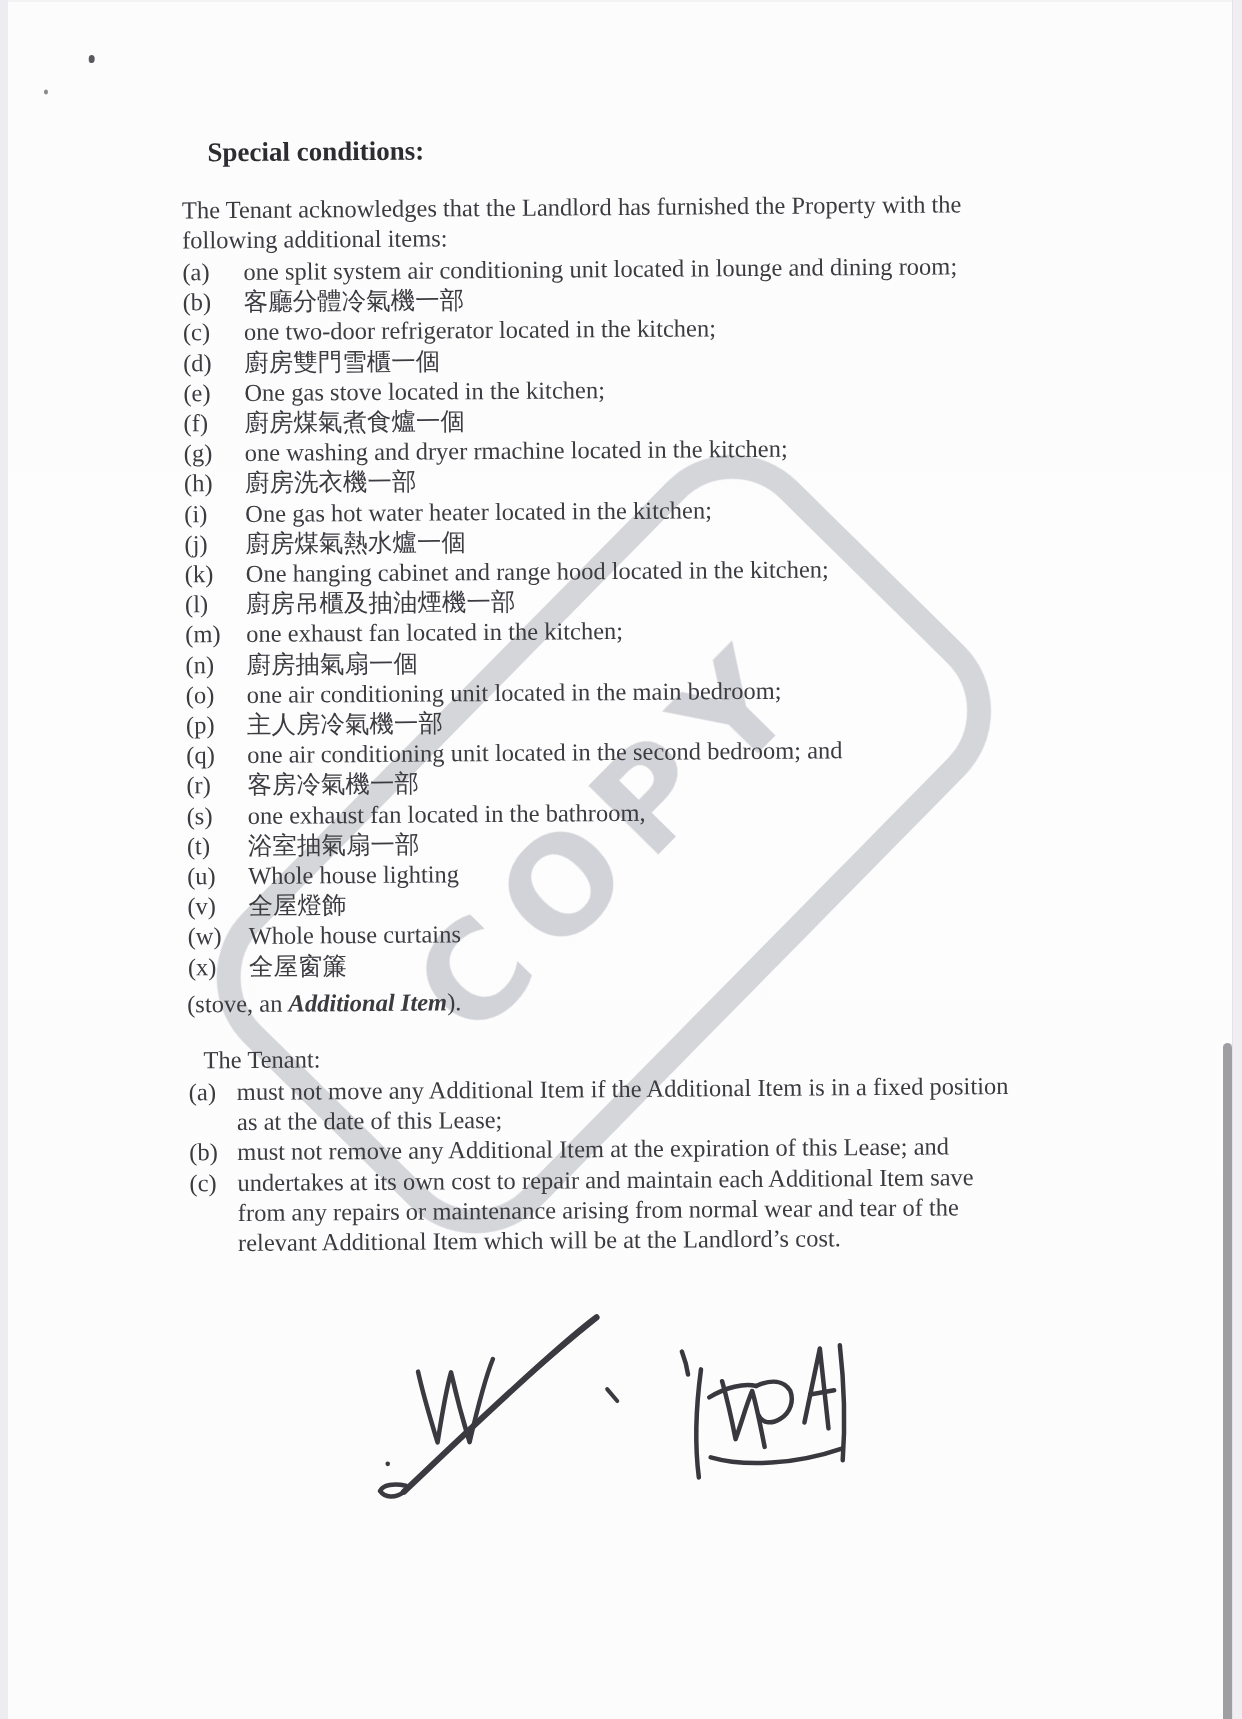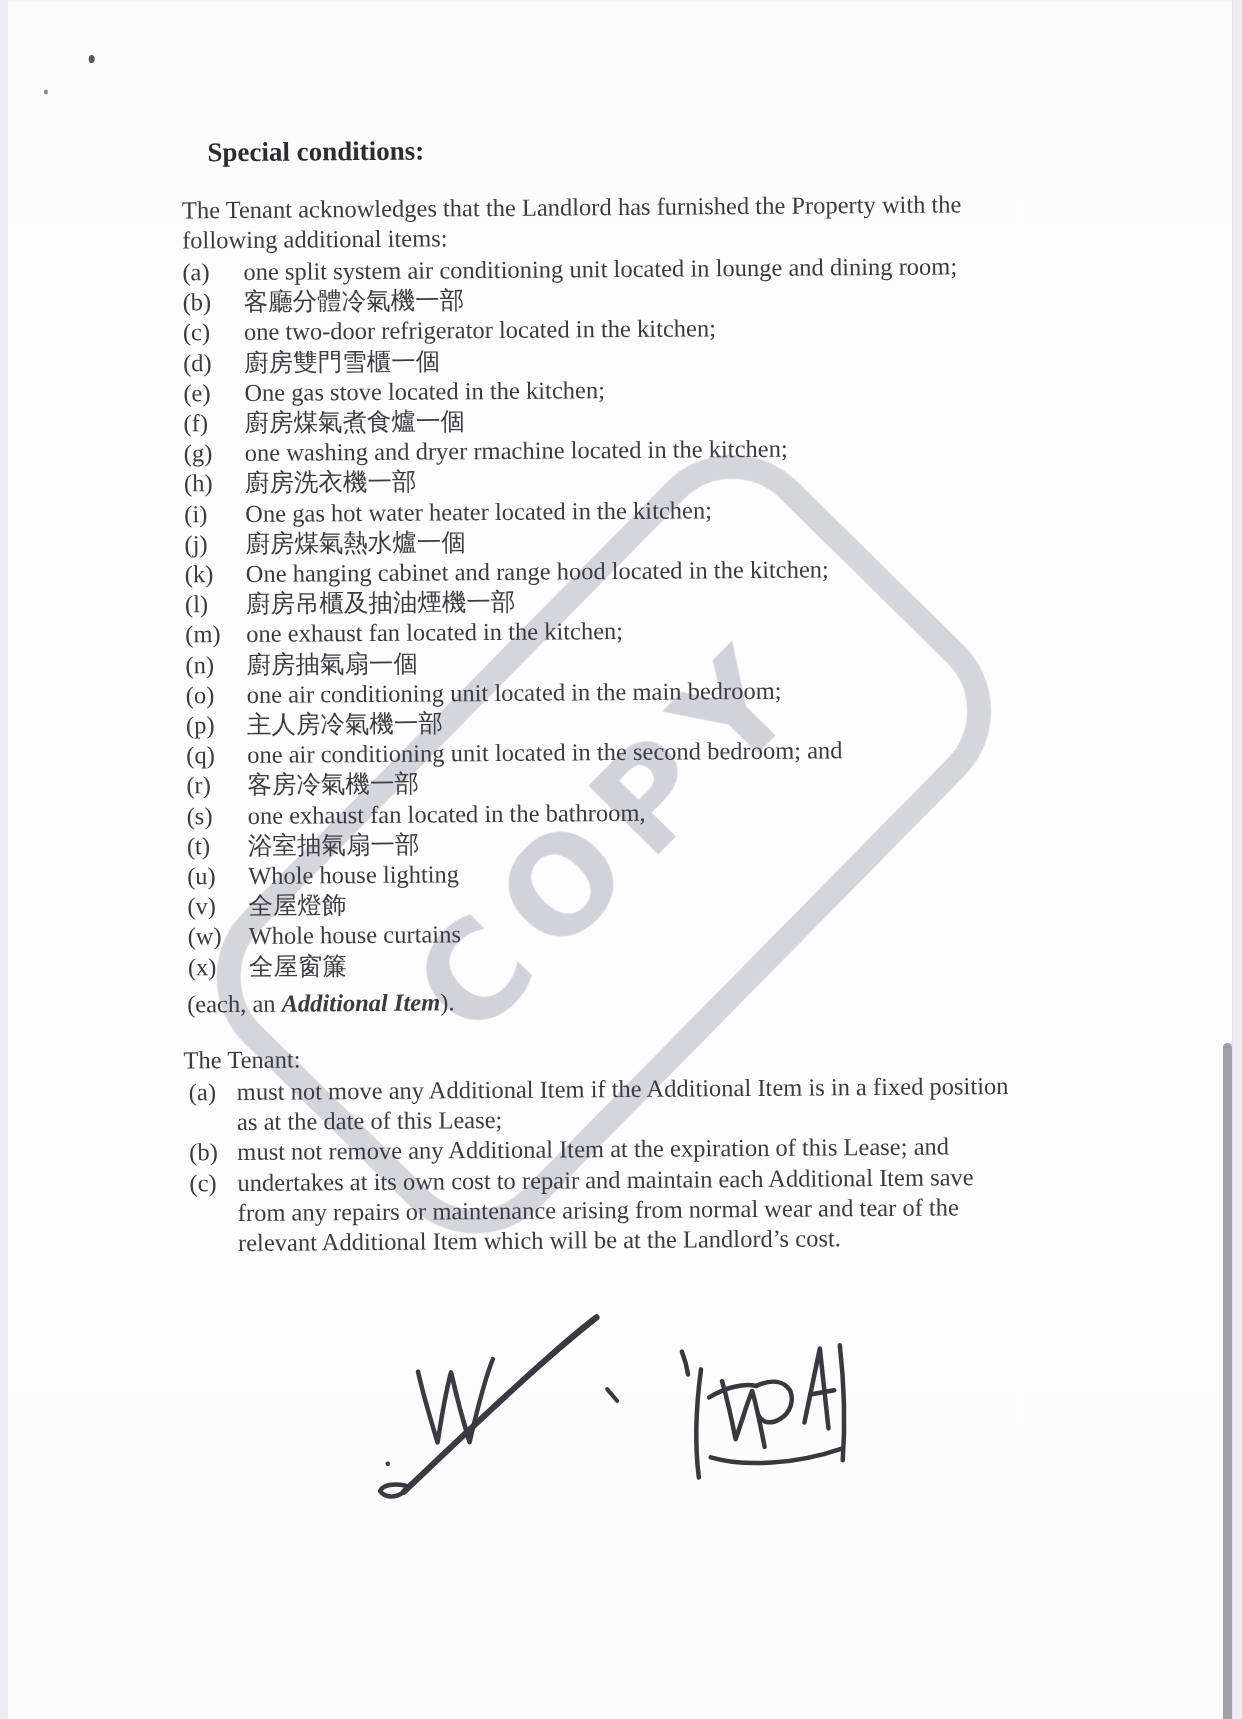--- a/index.html
+++ b/index.html
@@ -24,21 +24,21 @@
   .content{position:absolute;inset:0;z-index:2;color:#3b3b40;font-size:24.5px;}
   .title{position:absolute;left:213px;top:134px;font-size:27px;font-weight:bold;color:#2c2c31;}
   .intro{position:absolute;left:187px;top:192px;line-height:30.4px;width:800px;}
   .list{position:absolute;left:187px;width:920px;}
   .list .row{display:flex;line-height:30.2px;}
   .list .lab{width:61px;flex:0 0 61px;}
   .list .txt{flex:1;}
   .list1{top:254px;}
   .eachnote{position:absolute;left:186px;top:986px;line-height:30px;}
   .eachnote .term{font-weight:bold;font-style:italic;}
-  .tenant-head{position:absolute;left:182px;top:1042px;line-height:30px;}
+  .tenant-head{position:absolute;left:202px;top:1042px;line-height:30px;}
   .list2{top:1074px;}
   .list2 .lab{width:48px;flex:0 0 48px;}
   .speck{position:absolute;border-radius:50%;background:#59595e;}
   .scrollbar{position:absolute;left:1223px;top:1043px;width:9px;height:676px;
     background:#9e9ea3;border-radius:5px 5px 0 0;z-index:6;}
   svg.sig{position:absolute;left:0;top:0;z-index:3;pointer-events:none;}
 </style>
 </head>
 <body>
 
@@ -152,21 +152,21 @@
             <span class="lab">(w)</span>
             <span class="txt">Whole house curtains</span>
           </div>
         <div class="row">
             <span class="lab">(x)</span>
             <span class="txt">全屋窗簾</span>
           </div>
       </div>
 
       <div class="eachnote">
-        <span>(each, an </span><span class="term">Additional Item</span><span>).</span>
+        <span>(stove, an </span><span class="term">Additional Item</span><span>).</span>
       </div>
 
       <div class="tenant-head">The Tenant:</div>
 
       <div class="list list2">
         <div class="row">
           <span class="lab">(a)</span>
           <span class="txt">
             <span>must not move any Additional Item if the Additional Item is in a fixed position</span><br>
             <span>as at the date of this Lease;</span>

